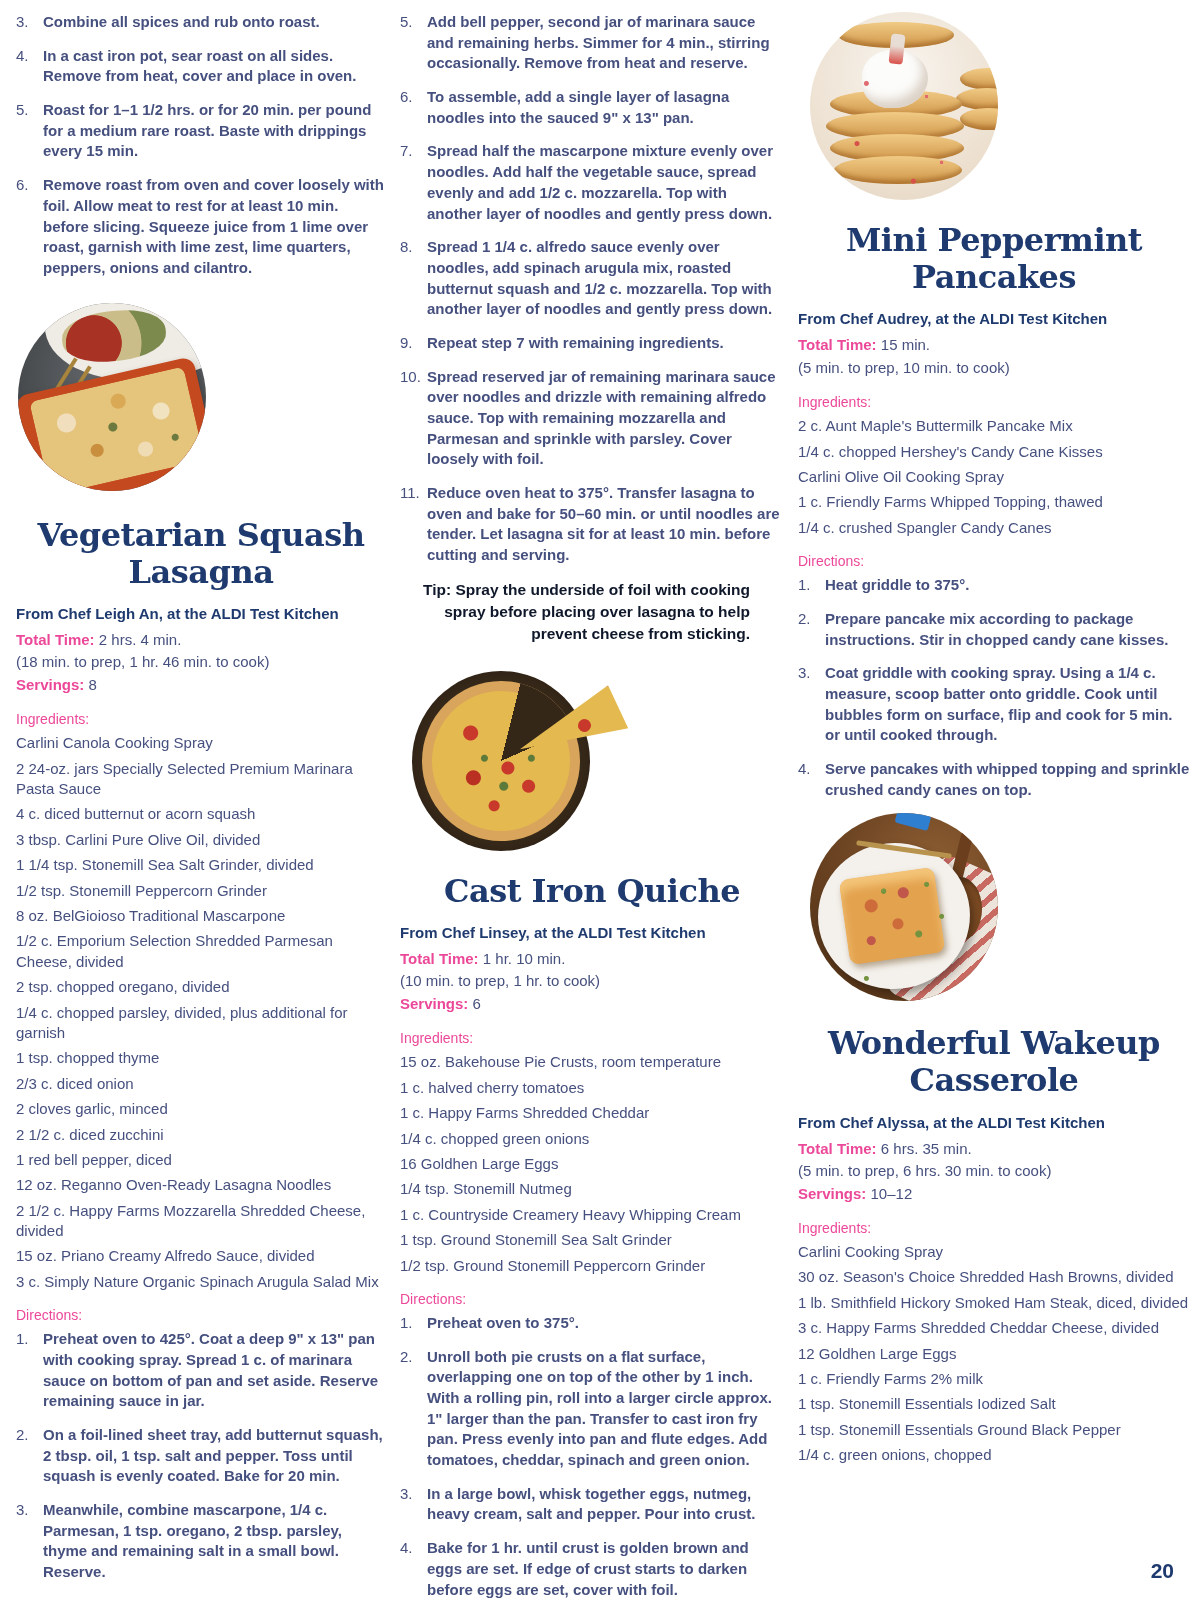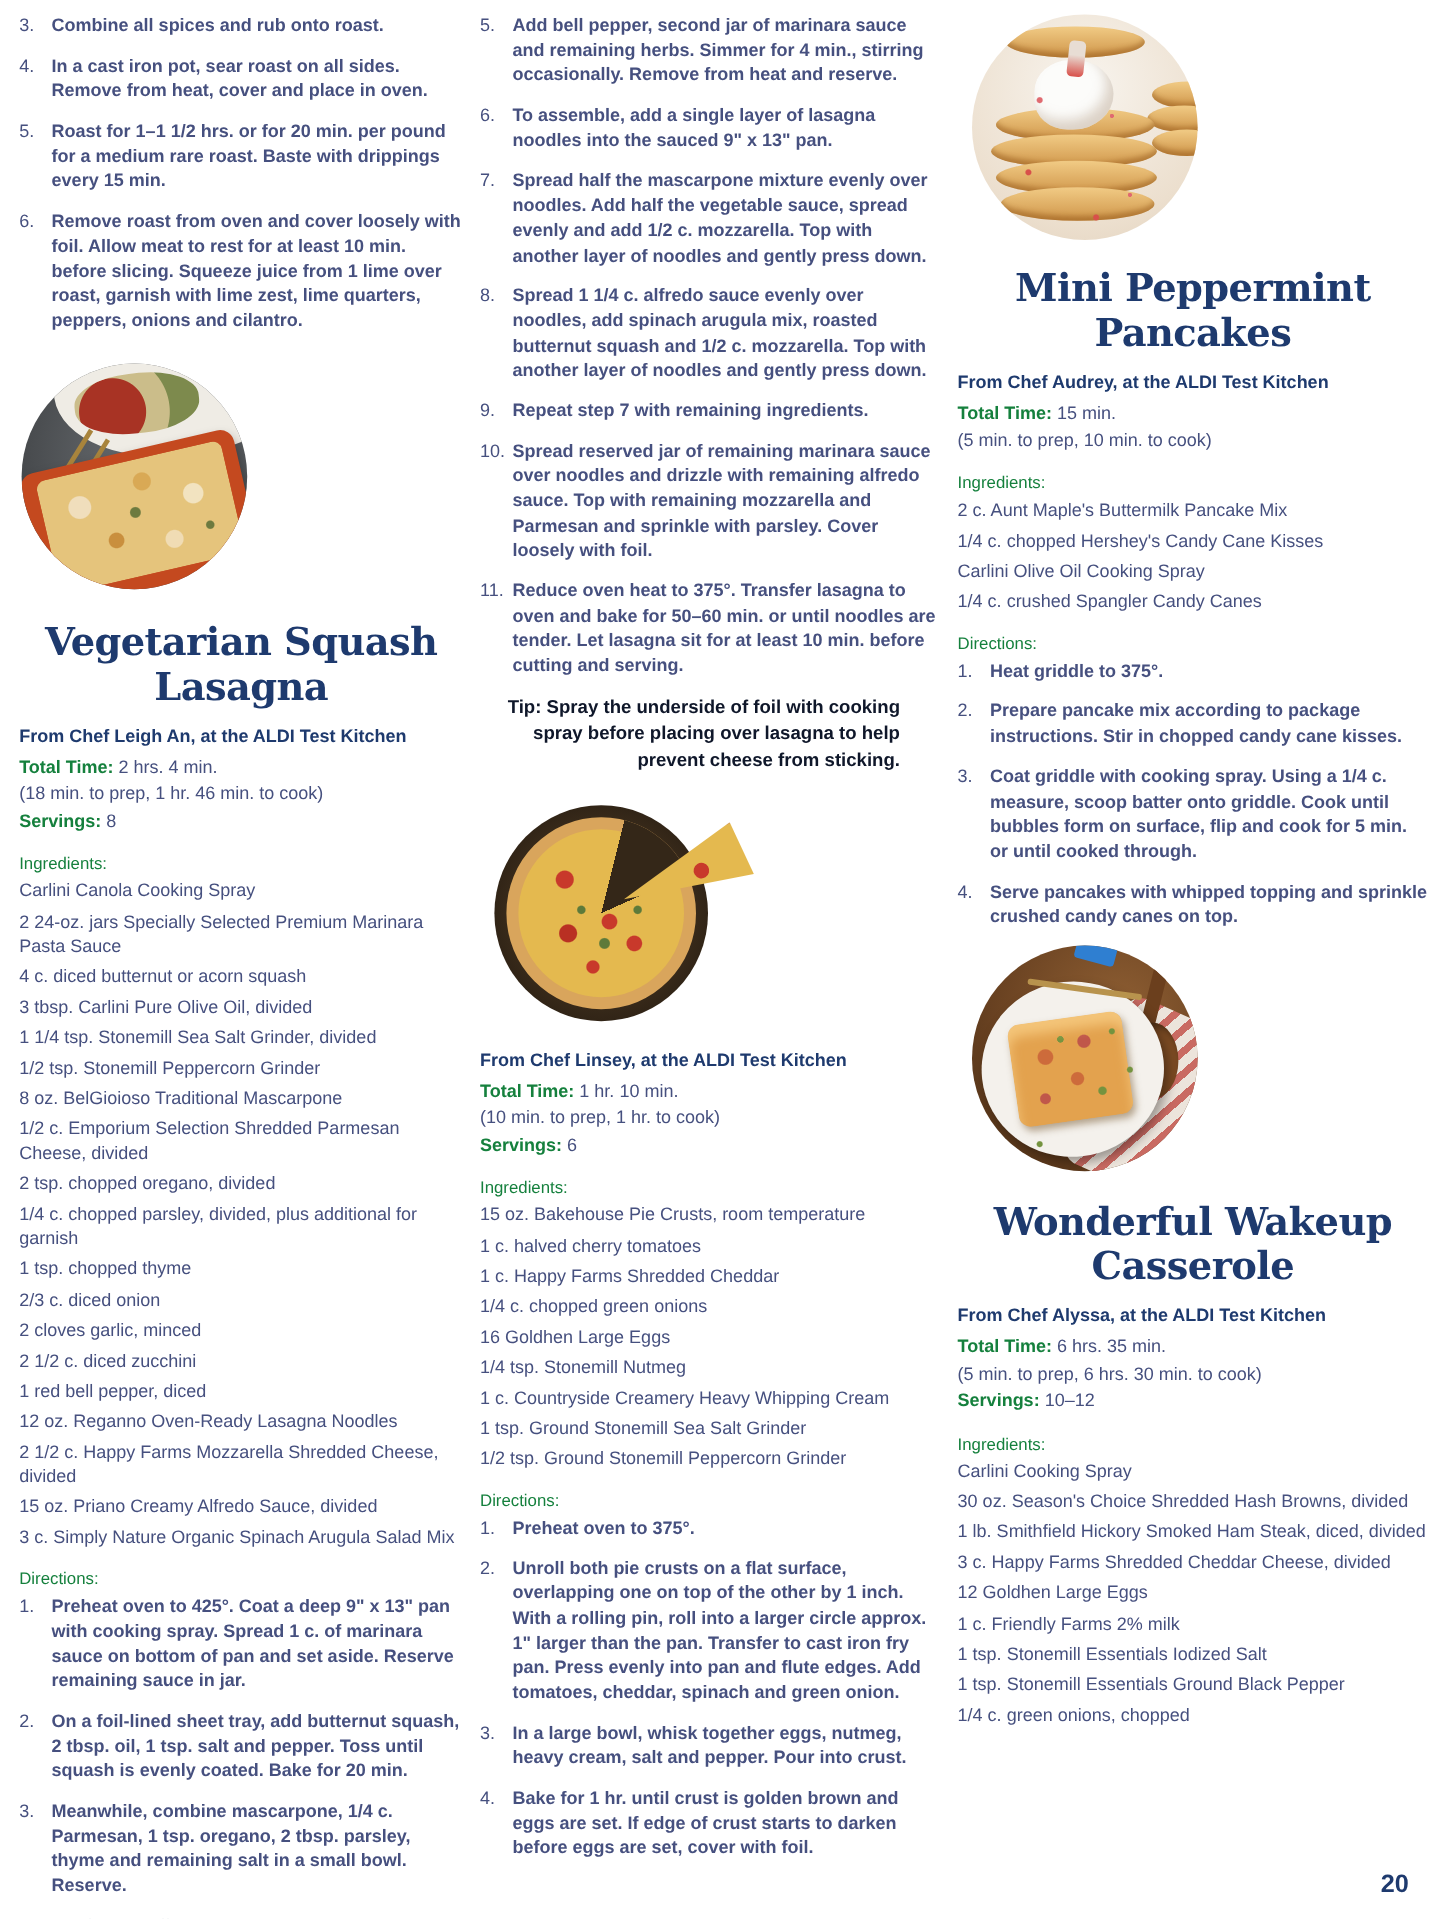--- a/index.html
+++ b/index.html
@@ -22,21 +22,21 @@
   .step .t { flex:1;font-weight:bold; }
 
   
   .serif-title {
     font-family:"DejaVu Serif", serif; font-weight:bold;
     color:#1e3a6e; font-size:32px; line-height:1.16;
     letter-spacing:-0.5px; margin:0 0 12px 0;text-align:center;
   }
   .byline { font-weight:bold; color:#1e3a6e; font-size:15px; margin-bottom:5px; line-height:1.4; }
   .meta { font-size:15px; line-height:1.5; }
-  .meta b, .label { color:#15803d; }
+  .meta b, .label { color:#ec4899; }
   .label { font-weight:normal; font-size:14px; margin:15px 0 6px 0; }
   .ing { font-size:15px; line-height:1.36; margin-bottom:5px; }
   .tip { font-weight:bold; color:#0f172a; font-size:15.5px; line-height:1.42; width:350px;text-align:right; }
 
   
   .photo-circle { width:188px; height:188px; border-radius:50%; position:relative; overflow:hidden; }
 
   .lasagna-photo { margin:24px 0 26px 2px;
     background:radial-gradient(circle at 60% 40%, #6d7175, #4a4d50 65%, #35383a); }
   .lasagna-photo .plate { position:absolute; top:-52px; left:26px; width:220px; height:128px;
@@ -284,20 +284,21 @@
     <div class="tip">Tip: Spray the underside of foil with cooking spray before placing over lasagna to help prevent cheese from sticking.</div>
 
     <div class="quiche-photo">
       <div class="pan"></div>
       <div class="filling"></div>
       <div class="gap"></div>
       <div class="slice"></div>
       <div class="slice-dot"></div>
     </div>
 
+    <h2 class="serif-title">Cast Iron Quiche</h2>
     <div class="byline">From Chef Linsey, at the ALDI Test Kitchen</div>
     <div class="meta"><b>Total Time:</b><span> 1 hr. 10 min.</span></div>
     <div class="meta">(10 min. to prep, 1 hr. to cook)</div>
     <div class="meta"><b>Servings:</b><span> 6</span></div>
     <div class="label">Ingredients:</div>
     <div>
 
         <div class="ing">15 oz. Bakehouse Pie Crusts, room temperature</div>
 
         <div class="ing">1 c. halved cherry tomatoes</div>
@@ -364,20 +365,21 @@
     <div class="meta">(5 min. to prep, 10 min. to cook)</div>
     <div class="label">Ingredients:</div>
     <div>
 
         <div class="ing">2 c. Aunt Maple's Buttermilk Pancake Mix</div>
 
         <div class="ing">1/4 c. chopped Hershey's Candy Cane Kisses</div>
 
         <div class="ing">Carlini Olive Oil Cooking Spray</div>
 
+        <div class="ing">1 c. Friendly Farms Whipped Topping, thawed</div>
 
         <div class="ing">1/4 c. crushed Spangler Candy Canes</div>
       </div>
     <div class="label">Directions:</div>
     <div>
 
         <div class="step">
           <span class="n">1.</span>
           <span class="t">Heat griddle to 375°.</span>
         </div>

